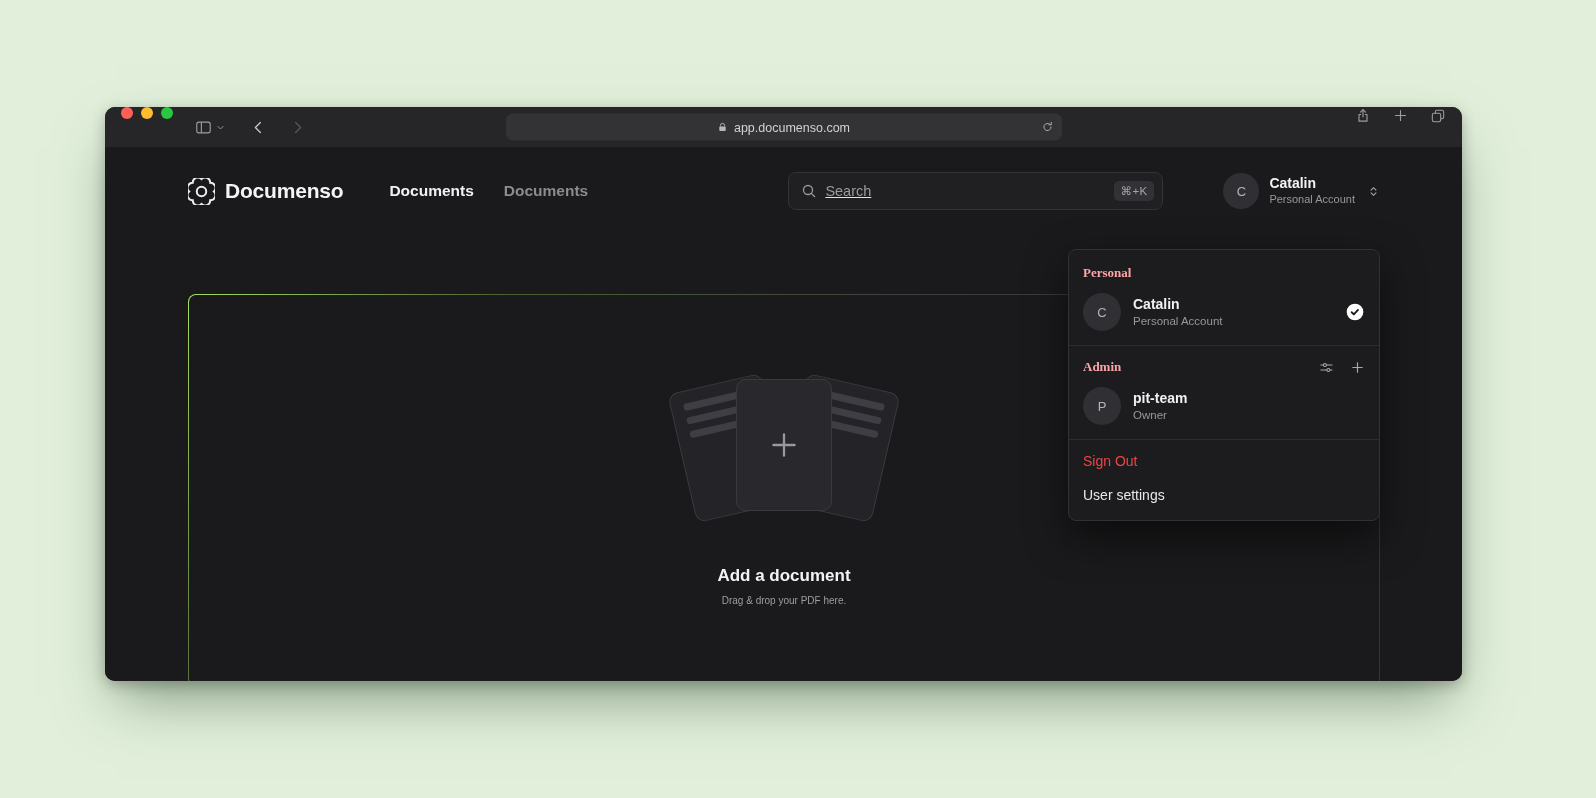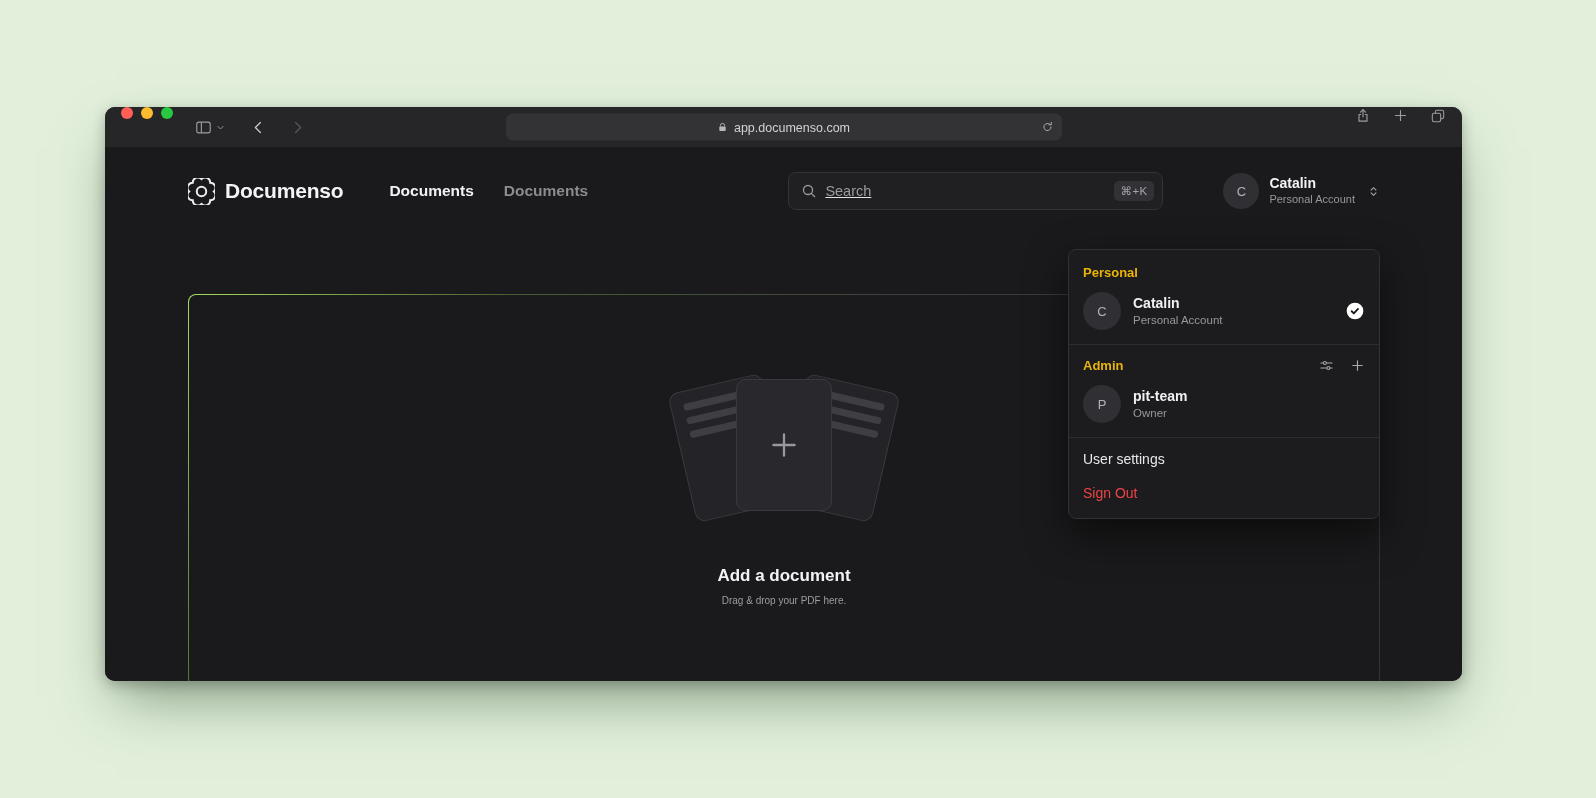--- a/index.html
+++ b/index.html
@@ -72,21 +72,21 @@
   .acct-text { display:flex; flex-direction:column; line-height:1.25; }
   .acct-name { font-size:14px; font-weight:700; color:#f2f2f4; }
   .acct-sub { font-size:11px; color:#97979b; }
   .updown { color:#a5a5a9; display:flex; margin-left:2px; }
   
   .menu {
     position:absolute; left:963px; top:78px; width:312px; z-index:30;
     background:#1c1c1f; border:1px solid #303035; border-radius:8px;
     box-shadow:0 16px 40px rgba(0,0,0,.55); padding:6px 0 8px;
   }
-  .menu-label { padding:9px 14px 6px; font-size:13px; font-weight:700; color:#eab308; display:flex; align-items:center; }
+  .menu-label { padding:9px 14px 6px; font-size:13px; font-weight:700; color:#fca5a5; display:flex; align-items:center;font-family:Liberation Serif, serif; }
   .menu-label .label-actions { margin-left:auto; display:flex; gap:16px; color:#a9a9ad; }
   .menu-label .label-actions button { background:none; border:none; color:inherit; display:flex; padding:0; }
   .menu-row { display:flex; align-items:center; gap:12px; padding:6px 14px 10px; cursor:pointer; }
   .menu-row .row-text { display:flex; flex-direction:column; line-height:1.3; }
   .row-name { font-size:14px; font-weight:600; color:#f0f0f2; }
   .row-sub { font-size:11.5px; color:#97979b; }
   .row-check { margin-left:auto; display:flex; }
   .menu-divider { height:1px; background:#2c2c31; margin:4px 0; }
   .menu-item { padding:9px 14px; font-size:14px; color:#e8e8ea; cursor:pointer; }
   .menu-item.danger { color:#ef4444; }
@@ -305,18 +305,18 @@
       <div class="menu-row">
         <span class="avatar" style="width:38px;height:38px">P</span>
         <span class="row-text">
           <span class="row-name">pit-team</span>
           <span class="row-sub">Owner</span>
         </span>
       </div>
 
       <div class="menu-divider"></div>
 
+      <div class="menu-item danger">Sign Out</div>
       <div class="menu-item">User settings</div>
-      <div class="menu-item danger">Sign Out</div>
     </div>
 
   </div>
 </div>
 
 </body></html>

